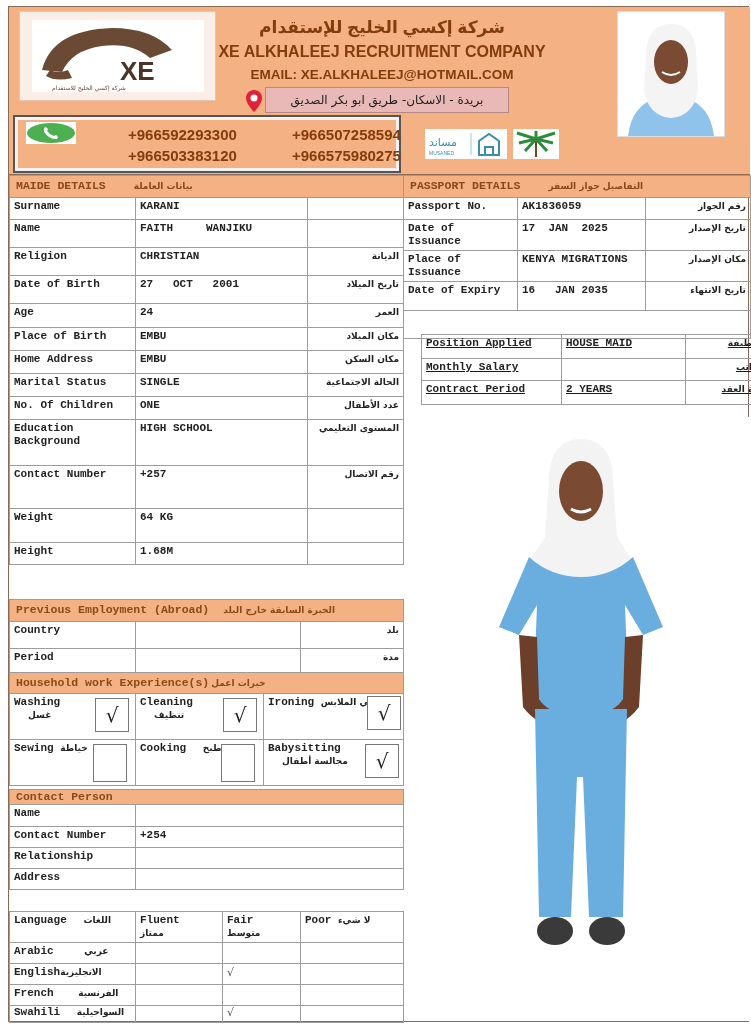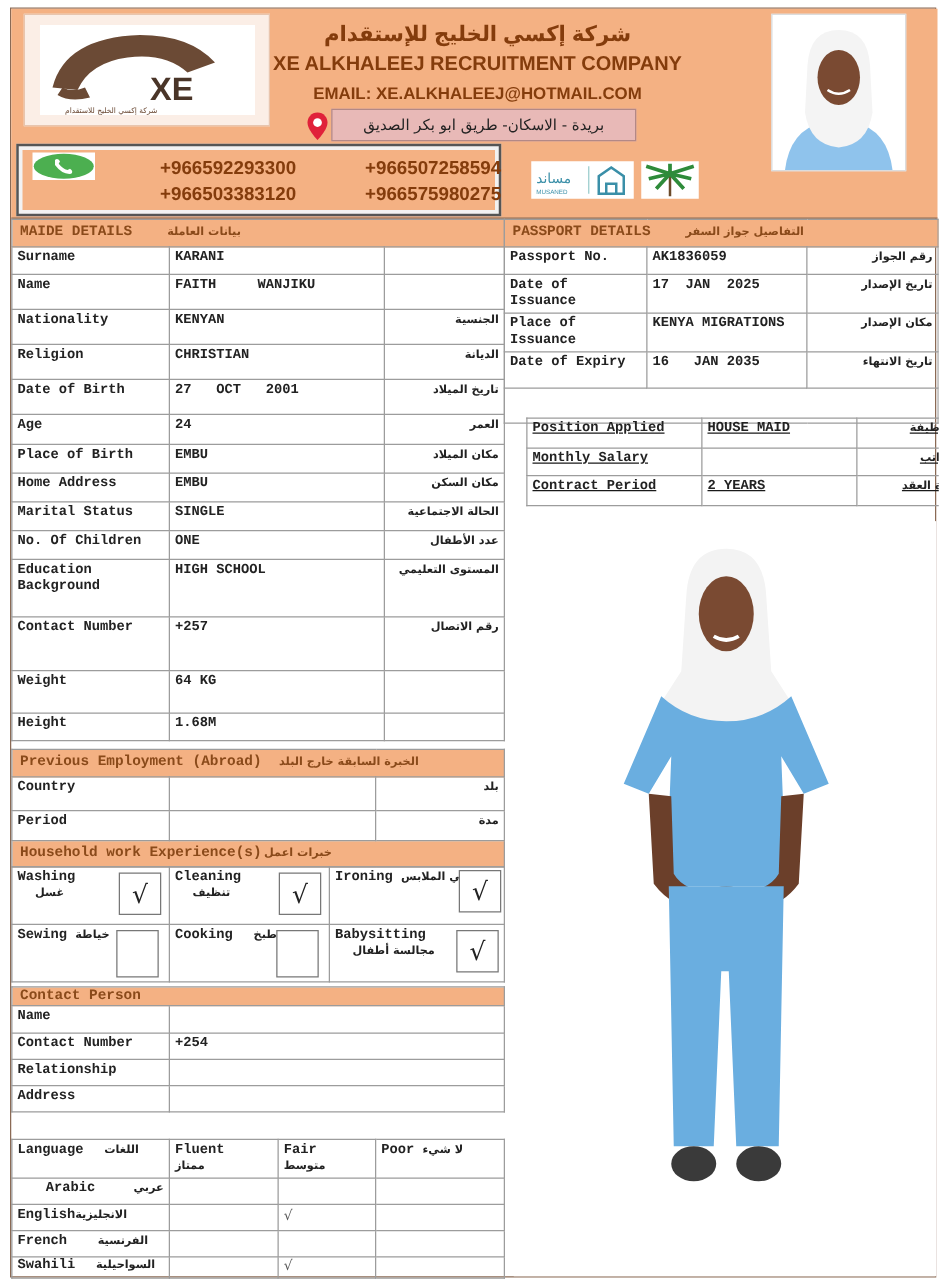--- a/index.html
+++ b/index.html
@@ -133,25 +133,20 @@
           <td>Surname</td>
           <td class="val">KARANI</td>
           <td class="ar"></td>
         </tr>
     <tr style="height:28px;">
           <td>Name</td>
           <td class="val" style="white-space:pre;">FAITH     WANJIKU</td>
           <td class="ar"></td>
         </tr>
     <tr style="height:28px;">
-          <td>Nationality</td>
-          <td class="val">KENYAN</td>
-          <td class="ar">الجنسية</td>
-        </tr>
-    <tr style="height:28px;">
           <td>Religion</td>
           <td class="val">CHRISTIAN</td>
           <td class="ar">الديانة</td>
         </tr>
     <tr style="height:28px;">
           <td>Date of Birth</td>
           <td class="val" style="white-space:pre;">27   OCT   2001</td>
           <td class="ar">تاريخ الميلاد</td>
         </tr>
     <tr style="height:24px;">
@@ -398,21 +393,21 @@
         <col style="width:78px">
         <col style="width:103px">
       </colgroup>
     <tbody>
         <tr style="height:28px;">
       <td><span>Language</span> <span class="arn" style="font-family:'DejaVu Sans',sans-serif;font-size:9px;margin-left:10px;">اللغات</span></td>
       <td><span>Fluent</span><br><span style="font-family:'DejaVu Sans',sans-serif;font-size:9px;">ممتاز</span></td>
       <td><span>Fair</span><br><span style="font-family:'DejaVu Sans',sans-serif;font-size:9px;">متوسط</span></td>
       <td><span>Poor</span> <span style="font-family:'DejaVu Sans',sans-serif;font-size:9px;">لا شيء</span></td>
     </tr>
-    <tr style="height:21px;text-align:right;">
+    <tr style="height:21px;">
       <td><span>Arabic</span> <span style="font-family:'DejaVu Sans',sans-serif;font-size:9px;margin-left:24px;">عربي</span></td>
       <td class="tick"></td>
           <td class="tick"></td>
           <td class="tick"></td>
     </tr>
     <tr style="height:21px;">
       <td><span>English</span><span style="font-family:'DejaVu Sans',sans-serif;font-size:9px;">الانجليزية</span></td>
       <td class="tick"></td>
           <td class="tick">√</td>
           <td class="tick"></td>

